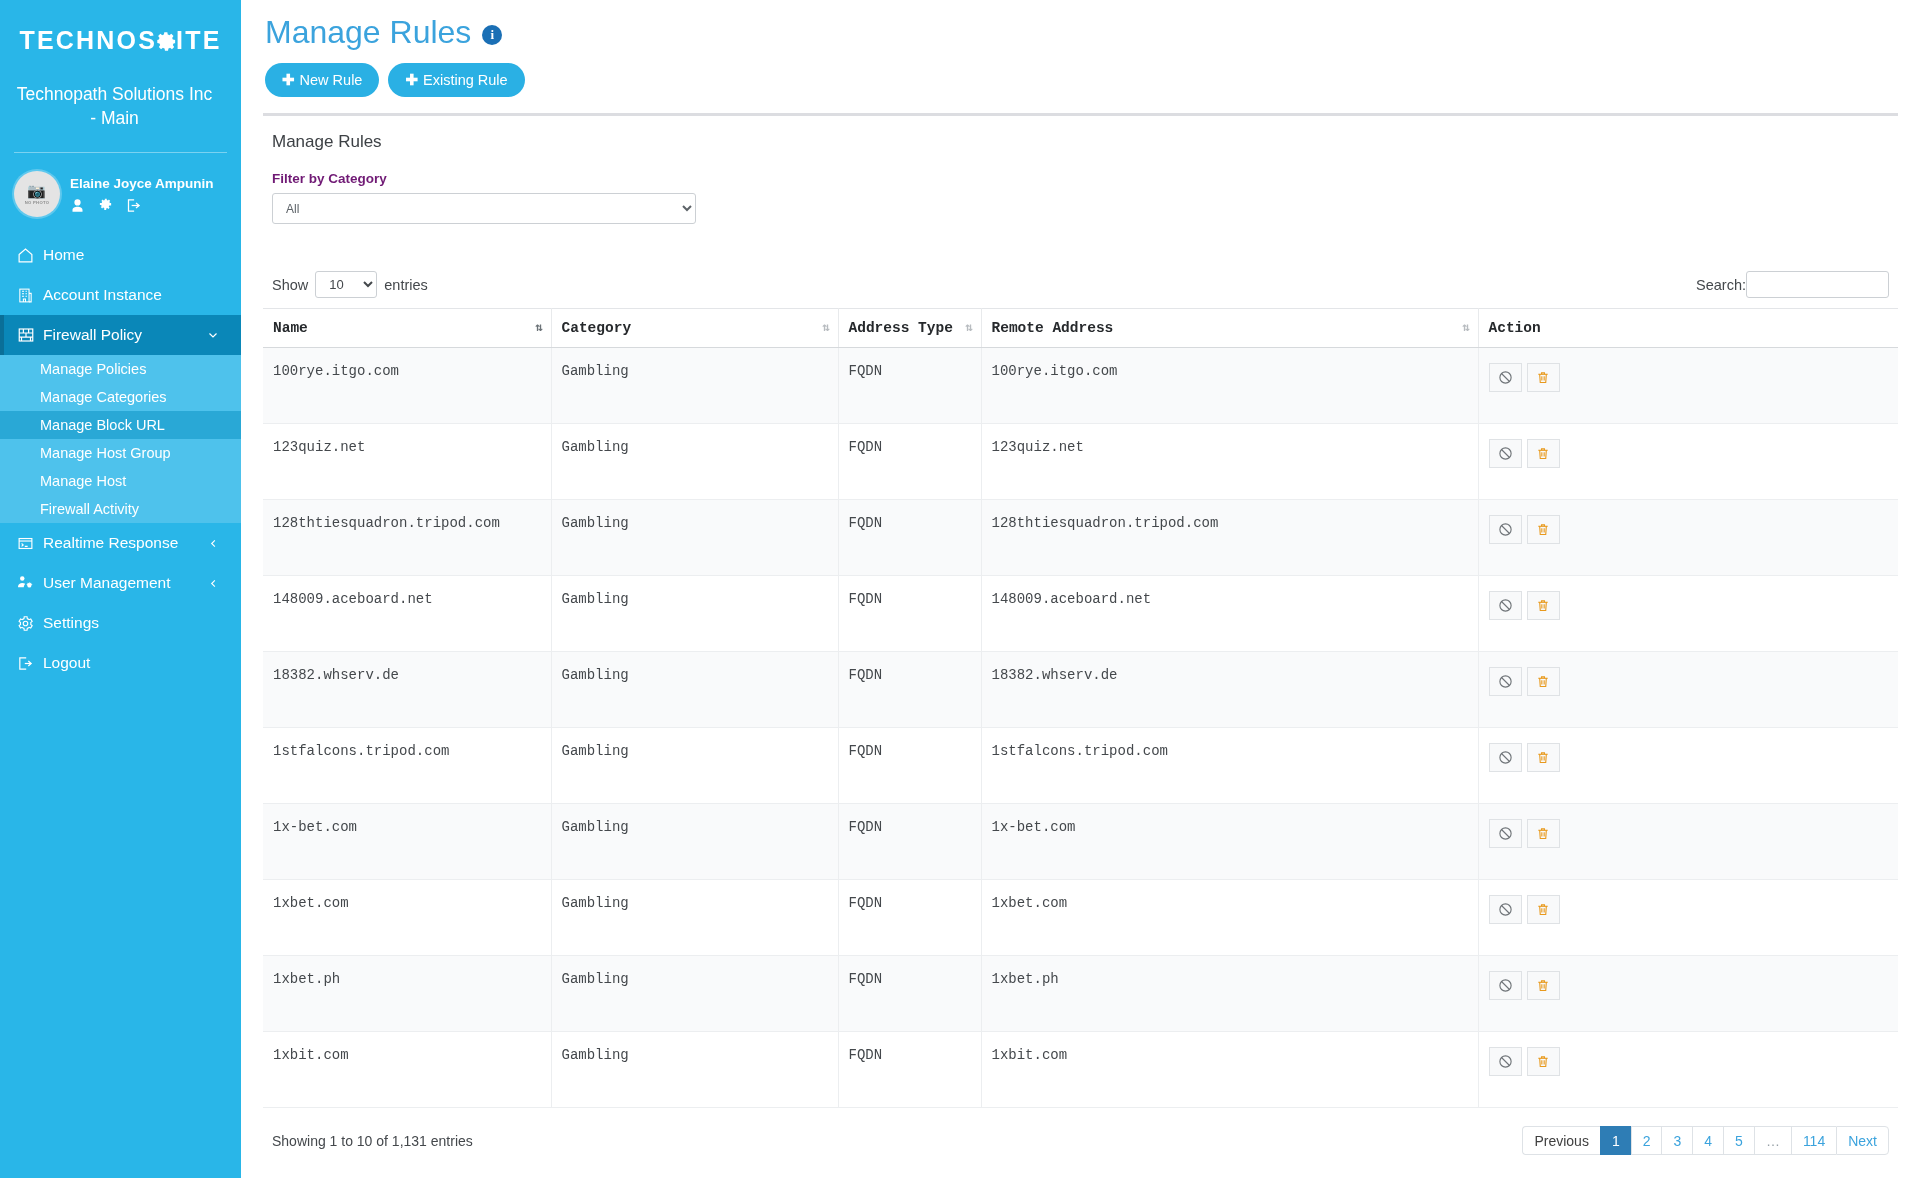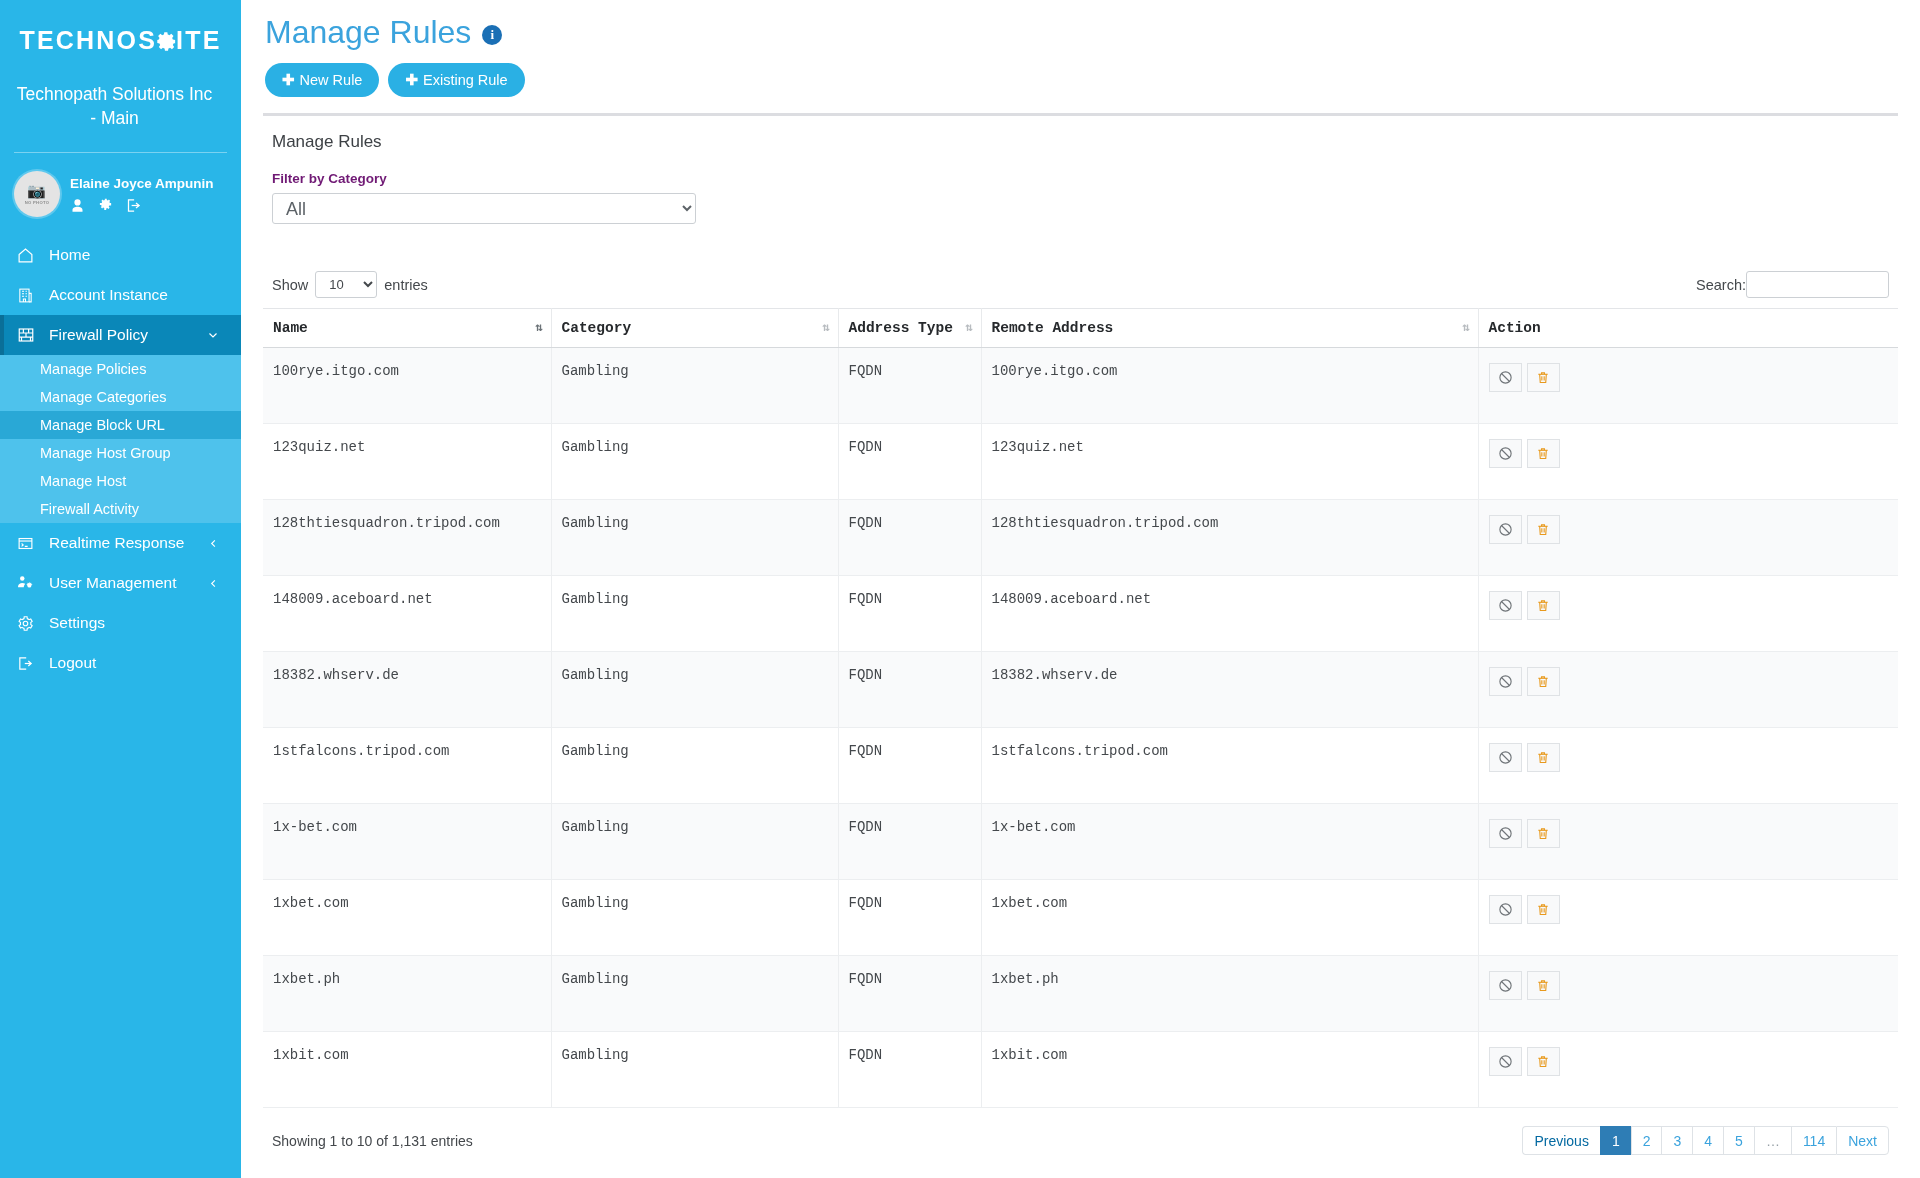--- a/index.html
+++ b/index.html
@@ -68,21 +68,21 @@
   .nav { margin-top: 18px; }
   .nav-item {
     display: flex; align-items: center;
     height: 40px;
     padding-left: 17px;
     font-size: 15.5px;
     cursor: pointer;
     position: relative;
   }
   .nav-item .ico { width: 26px; display: inline-flex; align-items: center; line-height: 0; }
-  .nav-item .lbl { margin-left: 6px; }
+  .nav-item .lbl { }
   .nav-item .caret { position: absolute; right: 22px; line-height: 0; }
   .nav-item.active {
     background: #0a87b8;
     border-left: 4px solid #0a6f98;
     padding-left: 13px;
   }
   .subnav { background: #4ec2ec; }
   .sub-item {
     height: 28px;
     display: flex; align-items: center;
@@ -138,21 +138,21 @@
 
   .filter-label {
     font-size: 13.5px; font-weight: bold; color: #701a75;
     margin-top: 19px; padding-left: 9px;
   }
   .filter-select {
     margin-top: 7px; margin-left: 9px;
     width: 424px; height: 31px;
     border: 1px solid #ccd0d4; border-radius: 3px;
     background: #fff; color: #5d6368;
-    font-size: 18px; padding: 0 9px;
+    font-size: 12px; padding: 0 9px;
     font-family: "Liberation Sans", sans-serif;
   }
 
   .table-controls {
     display: flex; justify-content: space-between; align-items: center;
     margin-top: 47px; padding: 0 9px;
   }
   .show-entries { display: flex; align-items: center; gap: 7px; font-size: 14.5px; color: #44484c; }
   .show-entries select {
     height: 27px; width: 62px;
@@ -219,21 +219,21 @@
   .pg {
     min-width: 29px; height: 29px;
     border: 1px solid #dee2e6;
     border-right: none;
     display: inline-flex; align-items: center; justify-content: center;
     font-size: 14px; color: #3ba3dd;
     padding: 0 11px; cursor: pointer; background: #fff;
   }
   .pg:last-child { border-right: 1px solid #dee2e6; border-radius: 0 4px 4px 0; }
   .pg:first-child { border-radius: 4px 0 0 4px; }
-  .pg.disabled { color: #0369a1; cursor: default; }
+  .pg.disabled { color: #404040; cursor: default; }
   .pg.current { background: #2e7db5; border-color: #2e7db5; color: #fff; }
   .pg.ellipsis { color: #97a0a7; cursor: default; }
 </style>
 </head>
 <body>
 
 <div class="app">
 
   <aside class="sidebar">
 

